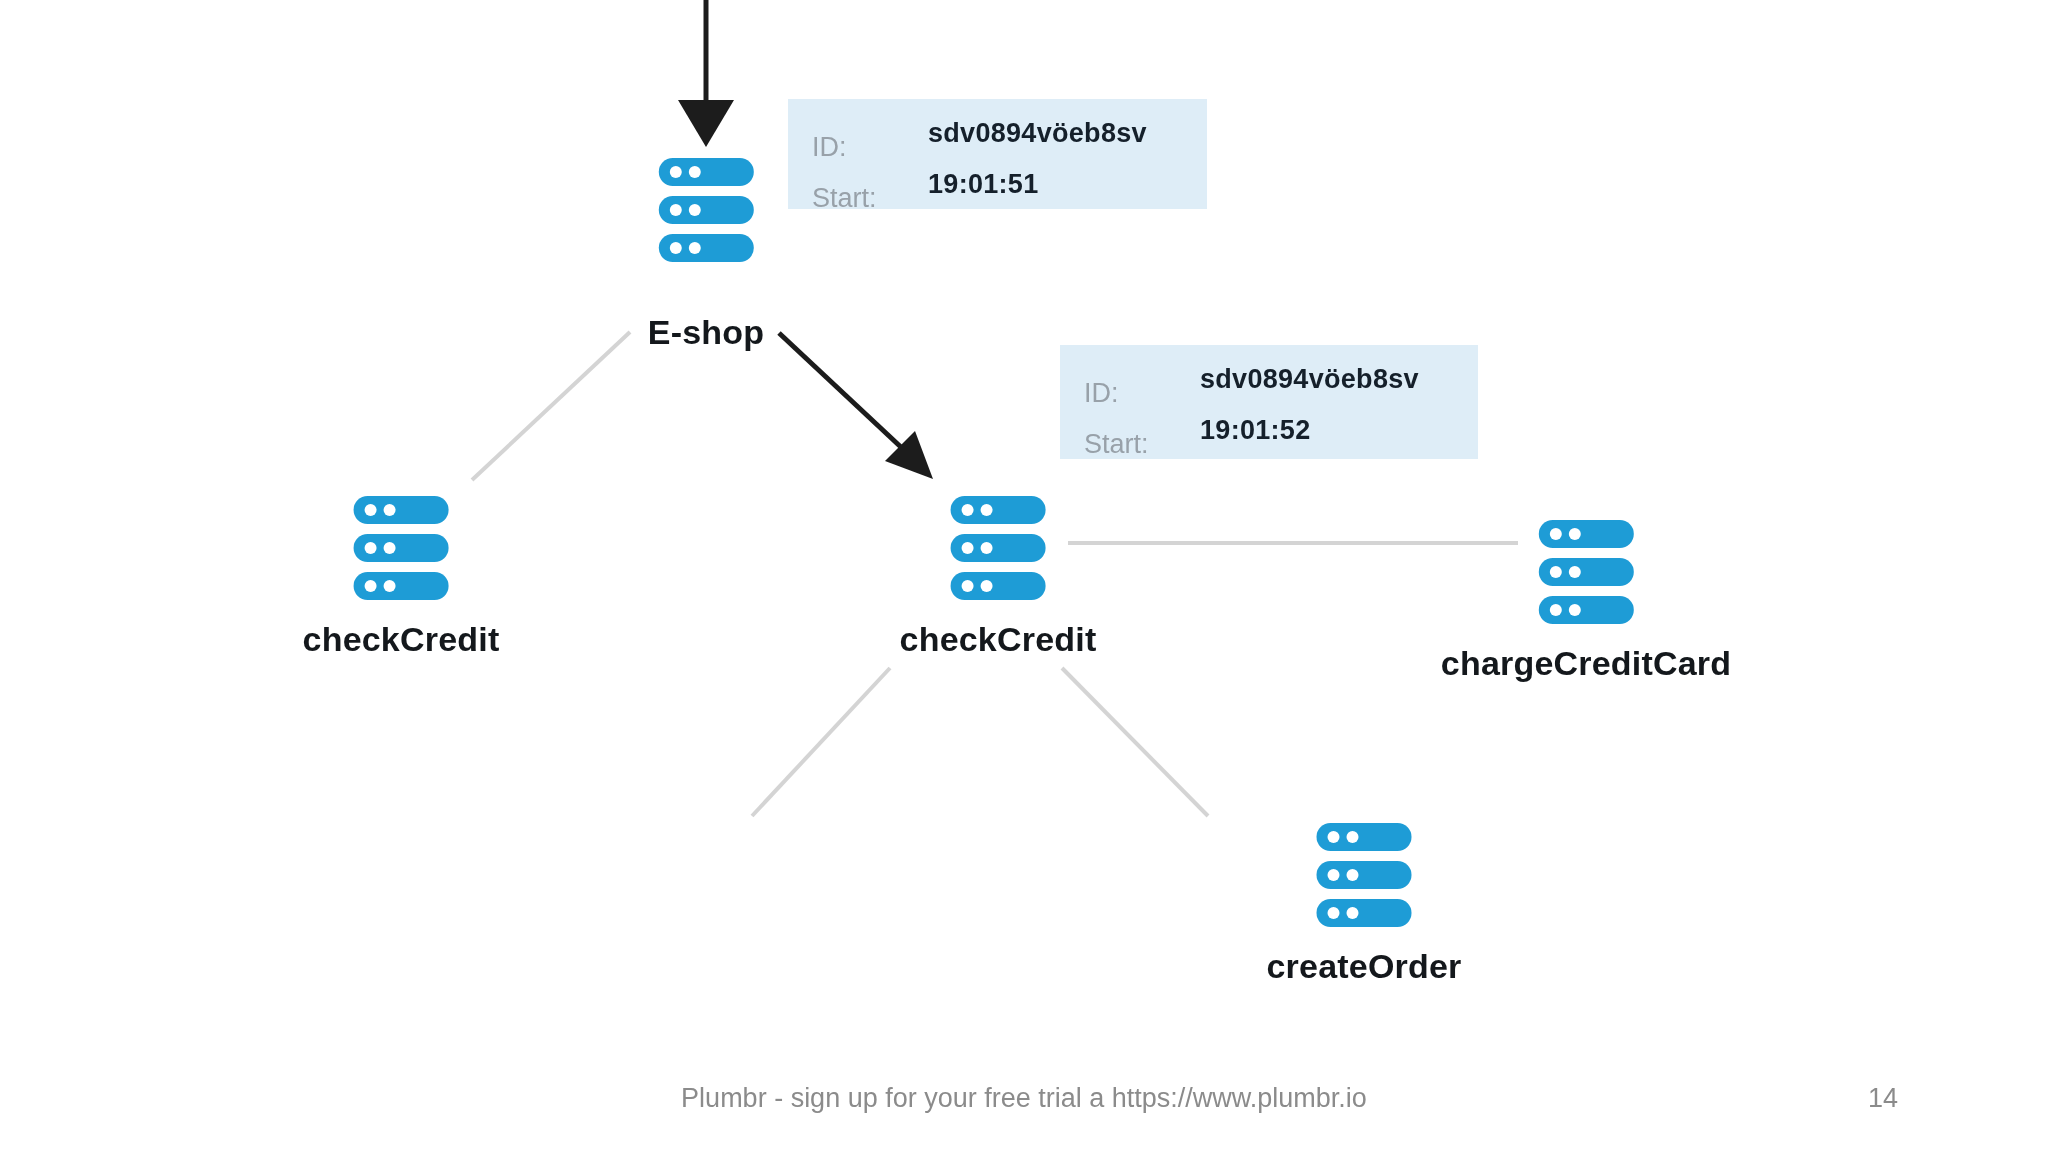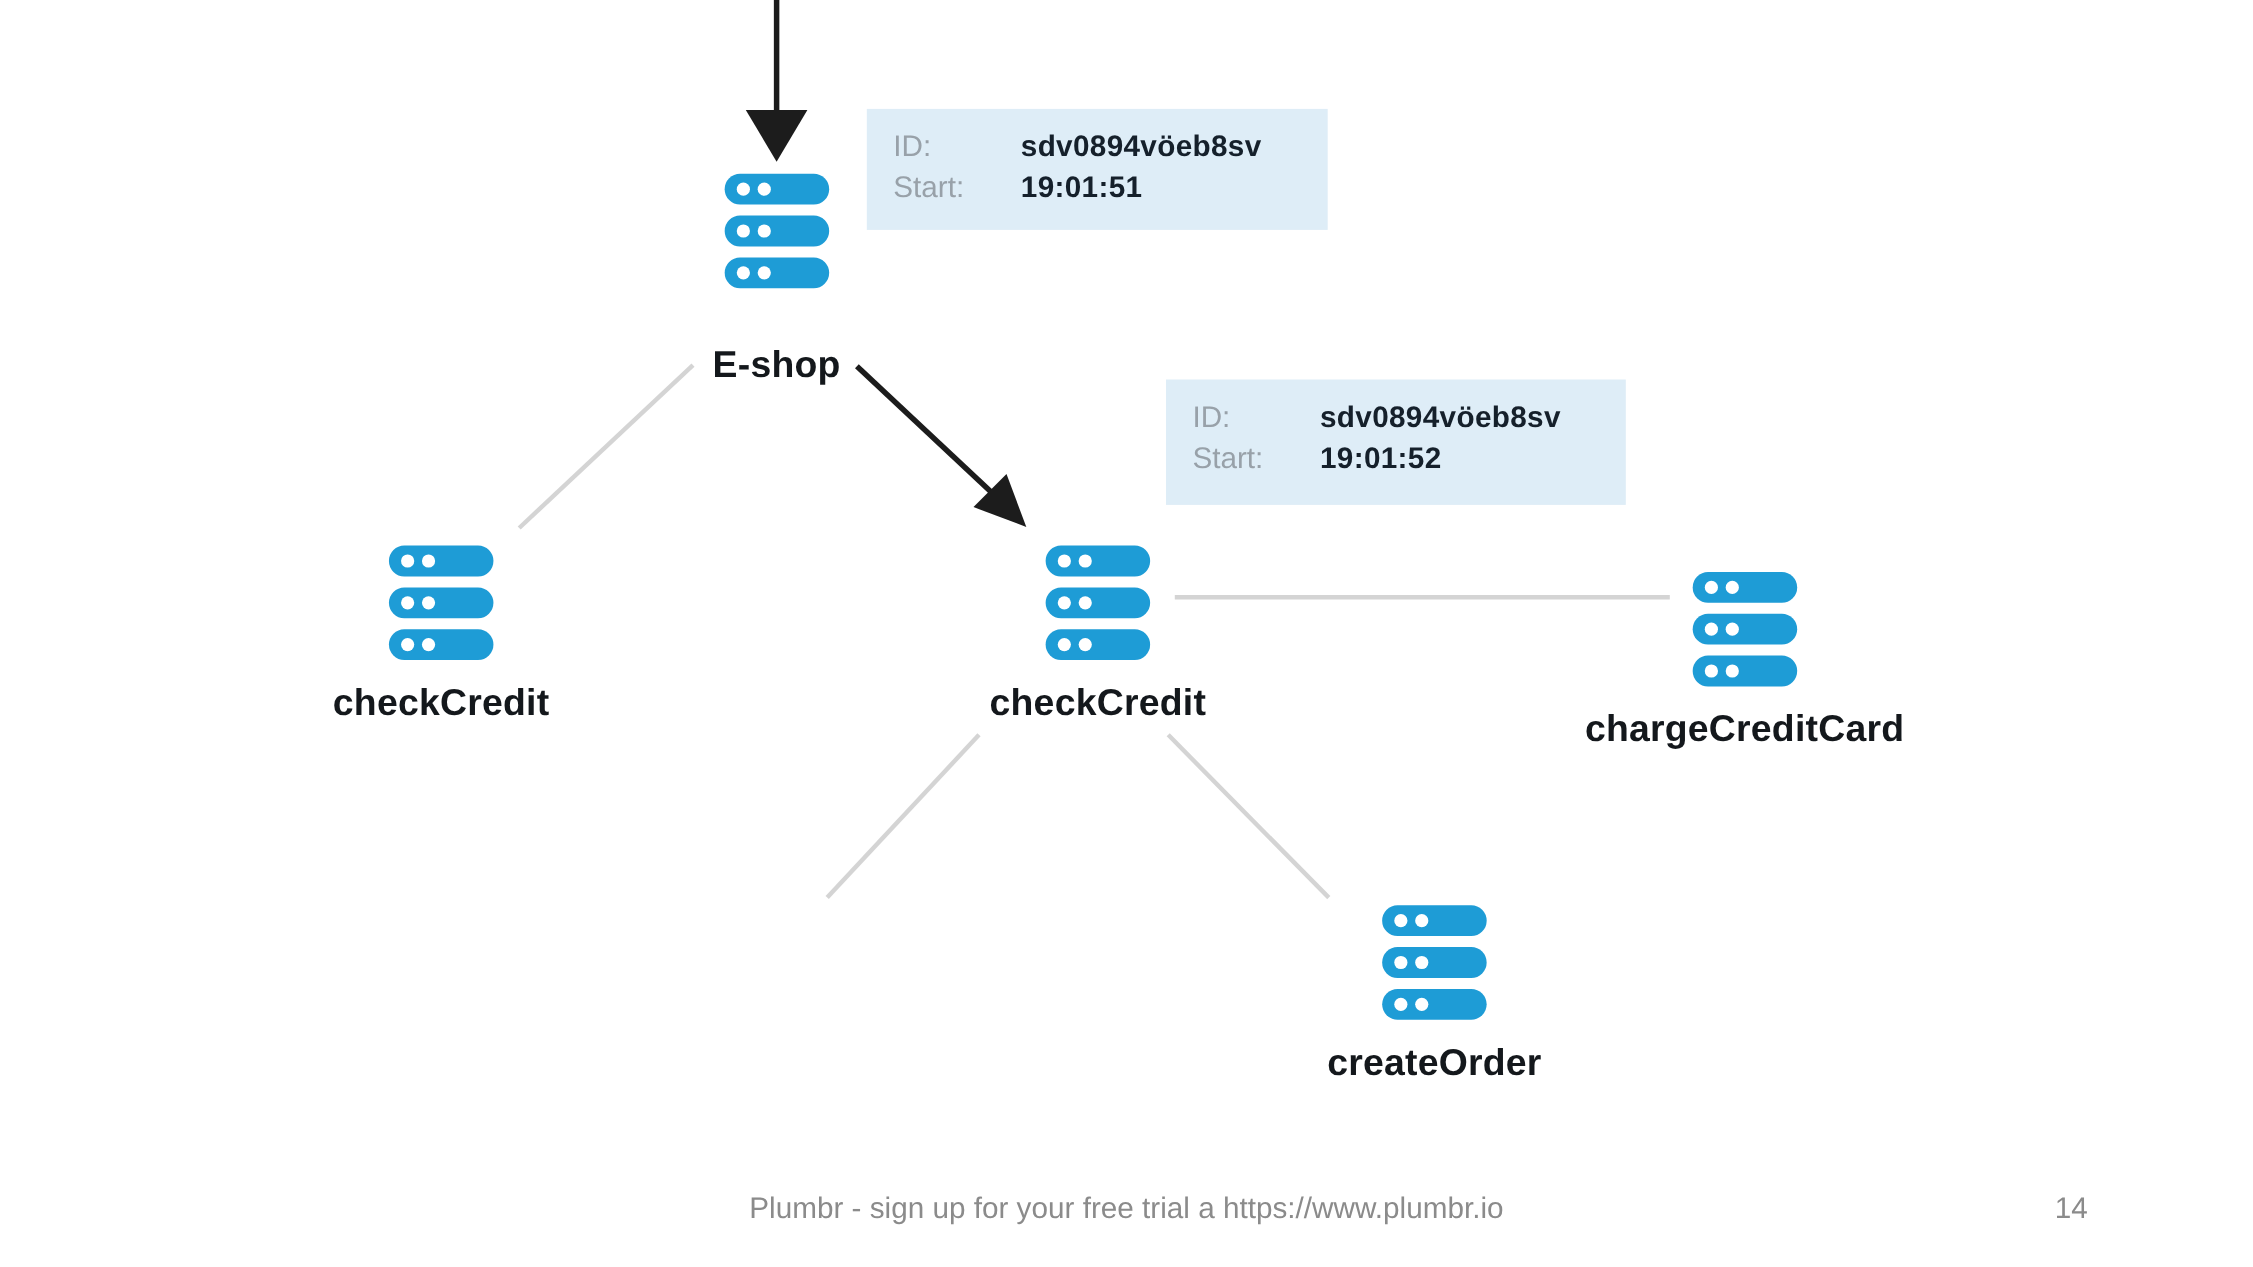--- a/index.html
+++ b/index.html
@@ -52,21 +52,21 @@
 
   .tooltip{
     position:absolute; z-index:2;
     background:var(--tooltip-bg);
     box-sizing:border-box;
     padding:16px 0 0 24px;
   }
   .tooltip .row{ display:flex; line-height:37px; }
   .tooltip .key{
     width:116px; flex:0 0 auto;
-    font-size:27px; color:var(--muted-gray);
+    font-size:27px; color:var(--muted-gray);margin-top:14px;
   }
   .tooltip .val{
     font-size:27px; font-weight:bold; color:#15202B; letter-spacing:0.3px;
   }
 
   .footer-text{
     position:absolute; z-index:2;
     left:0; top:1083px; width:2048px;
     text-align:center;
     font-size:27px; color:var(--footer-gray);
@@ -183,21 +183,21 @@
         </div>
       <div class="bar">
           <span class="dot"></span>
           <span class="dot"></span>
         </div>
     </div>
     <div class="node-label">chargeCreditCard</div>
   </div>
 
 
-  <div class="node" style="left:1304px; top:823px;">
+  <div class="node" style="left:1364px; top:823px;">
     <div class="server-icon">
       <div class="bar">
           <span class="dot"></span>
           <span class="dot"></span>
         </div>
       <div class="bar">
           <span class="dot"></span>
           <span class="dot"></span>
         </div>
       <div class="bar">

